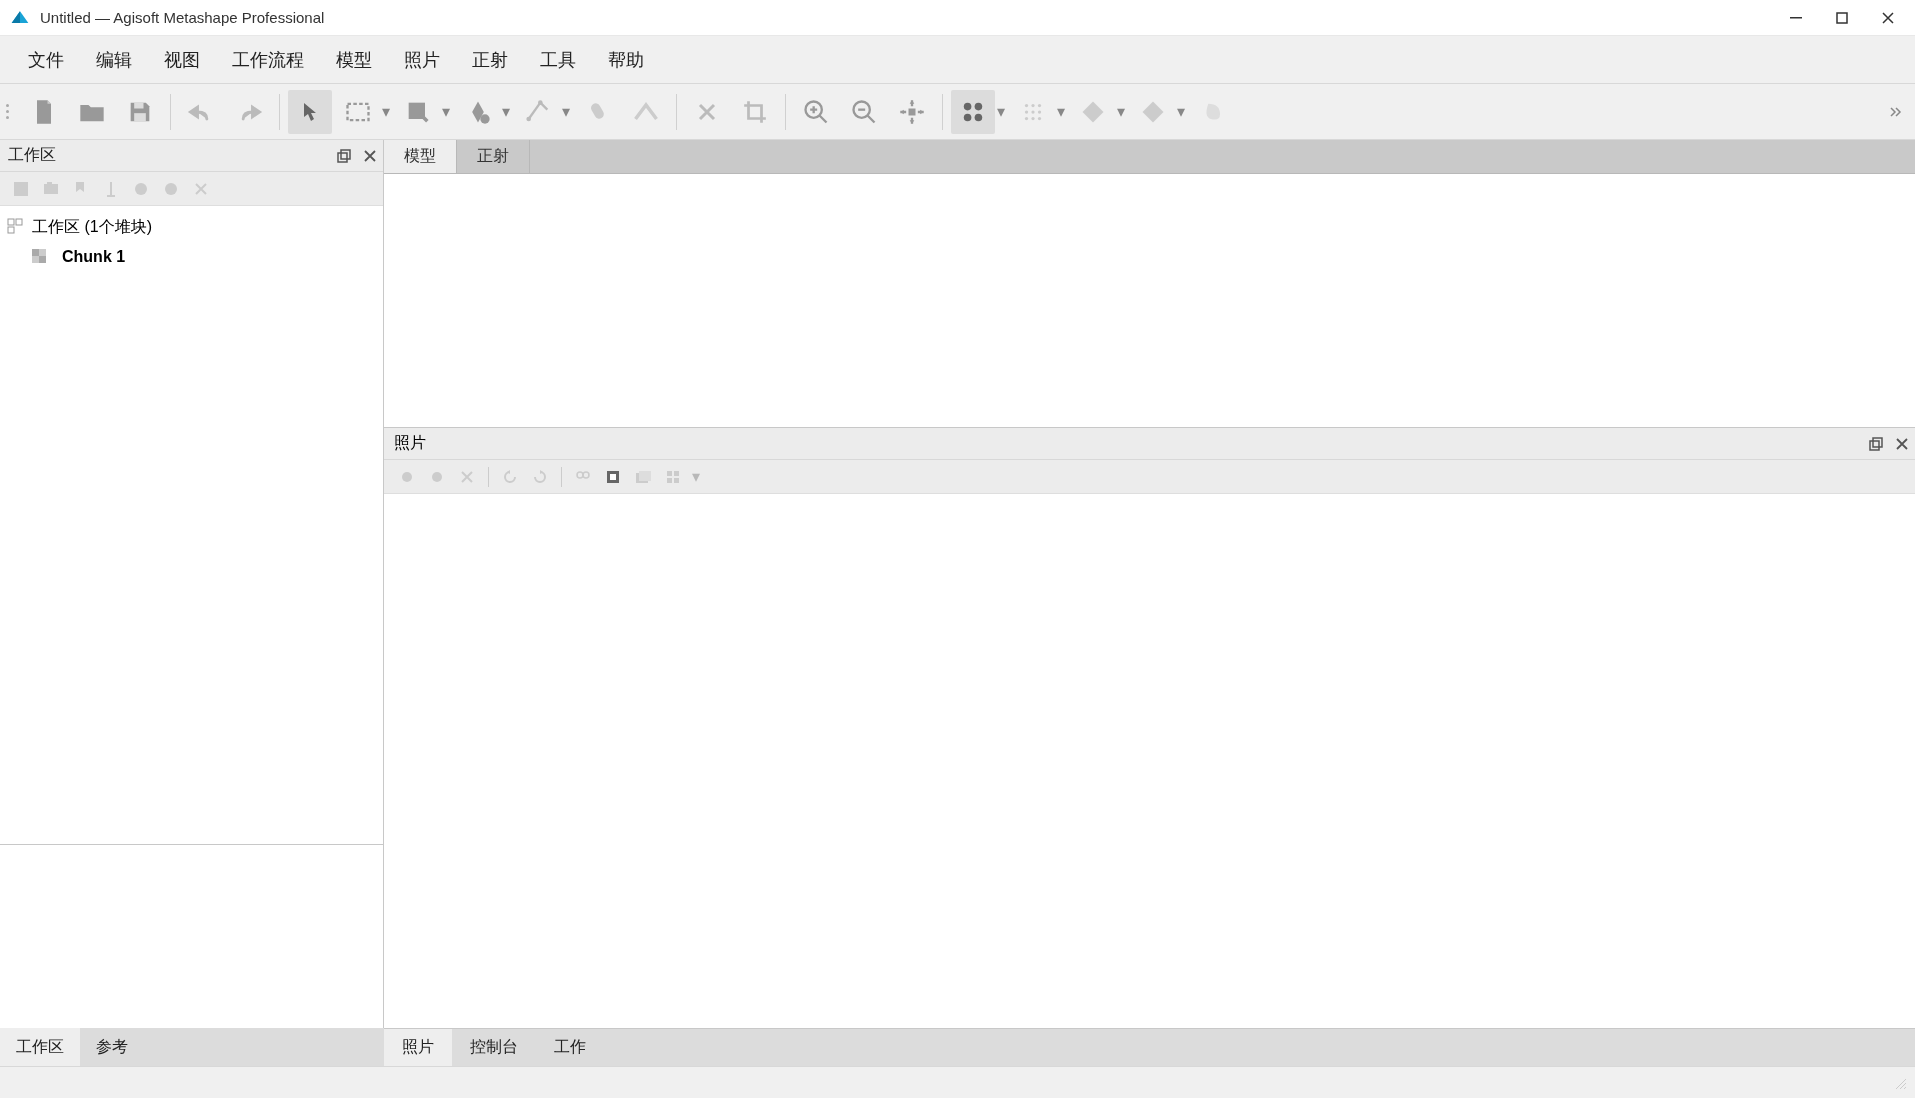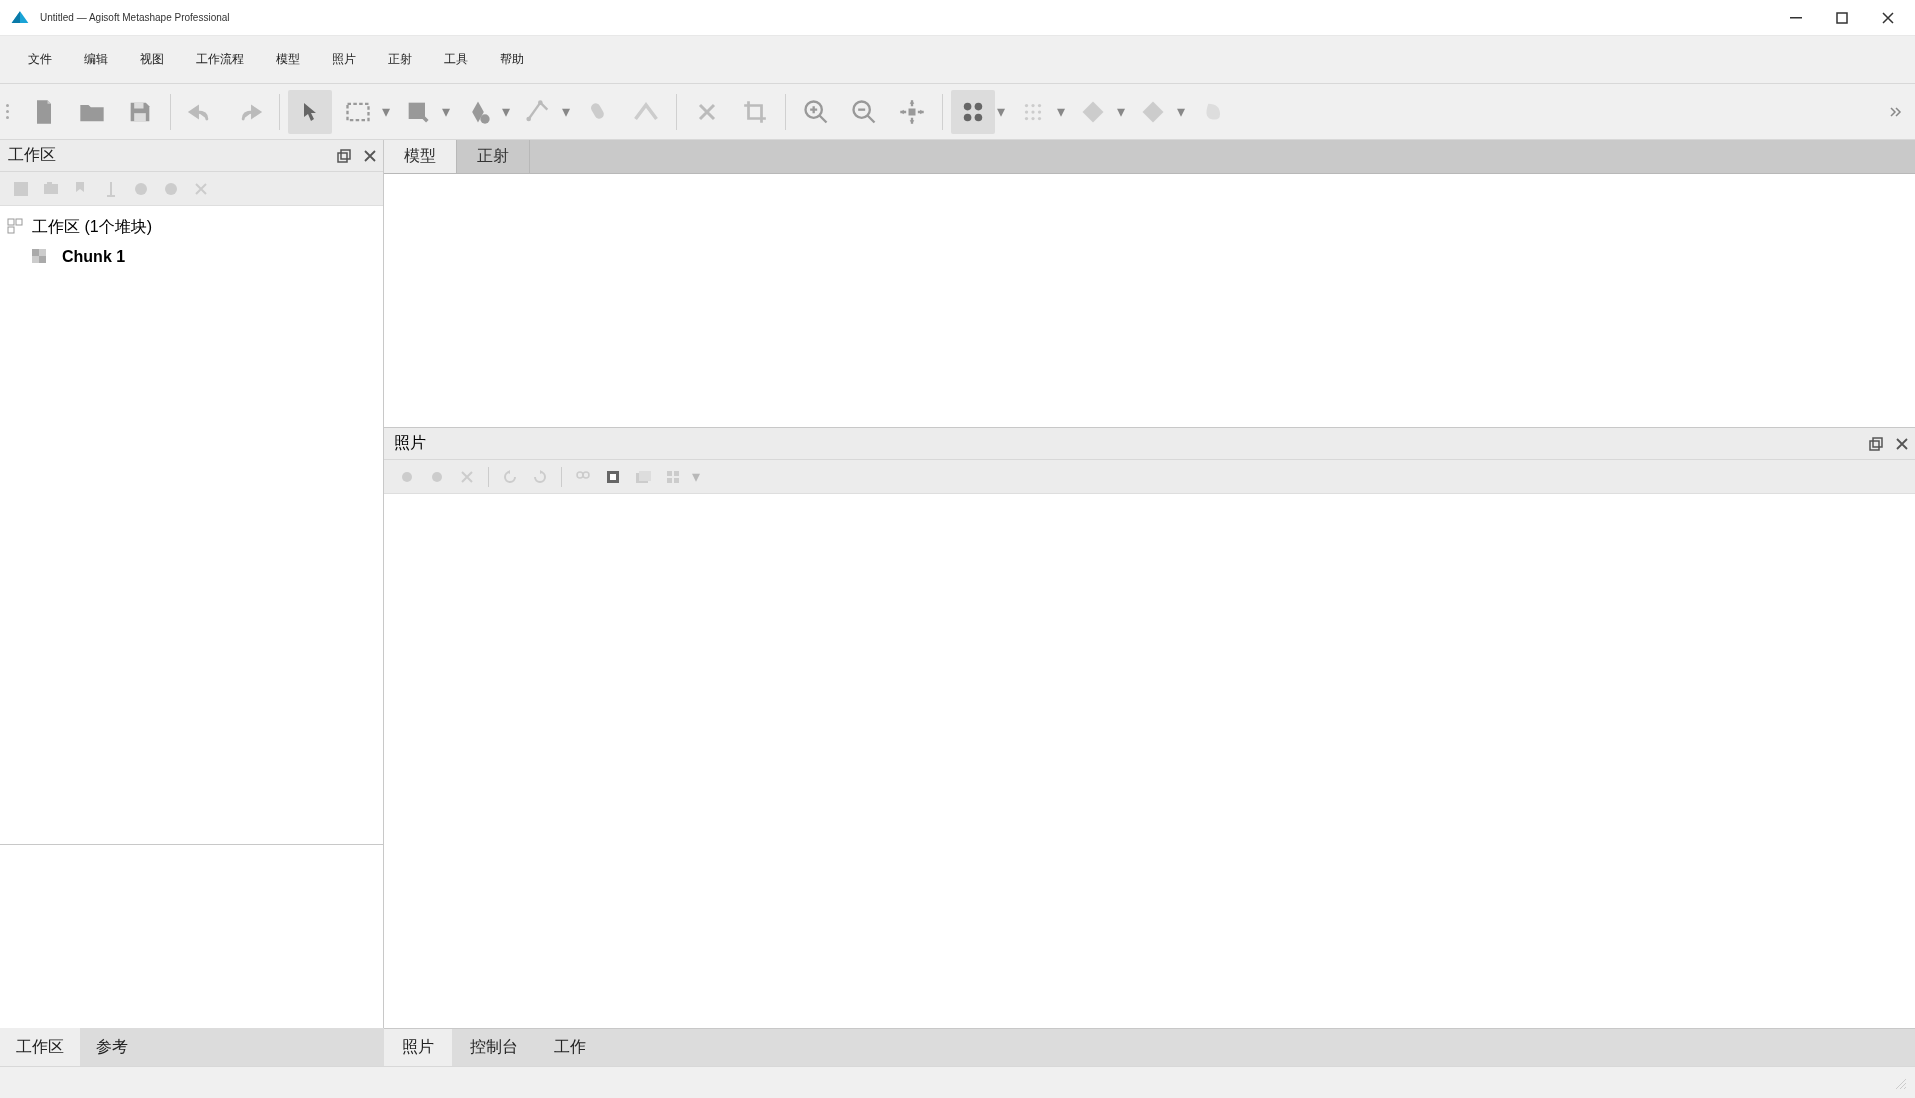--- a/index.html
+++ b/index.html
@@ -8,36 +8,36 @@
 
 .titlebar {
   height: 36px;
   background: #fff;
   display: flex;
   align-items: center;
   padding: 0 4px;
   border-bottom: 1px solid #e8e8e8;
 }
 .titlebar .app-icon { width: 20px; height: 20px; margin-left: 6px; margin-right: 10px; }
-.titlebar .title { font-size: 10px; color: #333; flex: 1; }
+.titlebar .title { font-size: 15px; color: #333; flex: 1; }
 .titlebar .win-btns { display: flex; }
 .titlebar .win-btn { width: 46px; height: 32px; display: flex; align-items: center; justify-content: center; color: #333; }
 
 
 .menubar {
   height: 48px;
   background: #f0f0f0;
   display: flex;
   align-items: center;
   padding: 0 12px;
   border-bottom: 1px solid #d8d8d8;
 }
 .menubar .menu-item {
   padding: 8px 16px;
-  font-size: 12px;
+  font-size: 18px;
   color: #222;
   cursor: pointer;
 }
 
 
 .toolbar {
   height: 56px;
   background: #f0f0f0;
   border-bottom: 1px solid #d8d8d8;
   display: flex;

